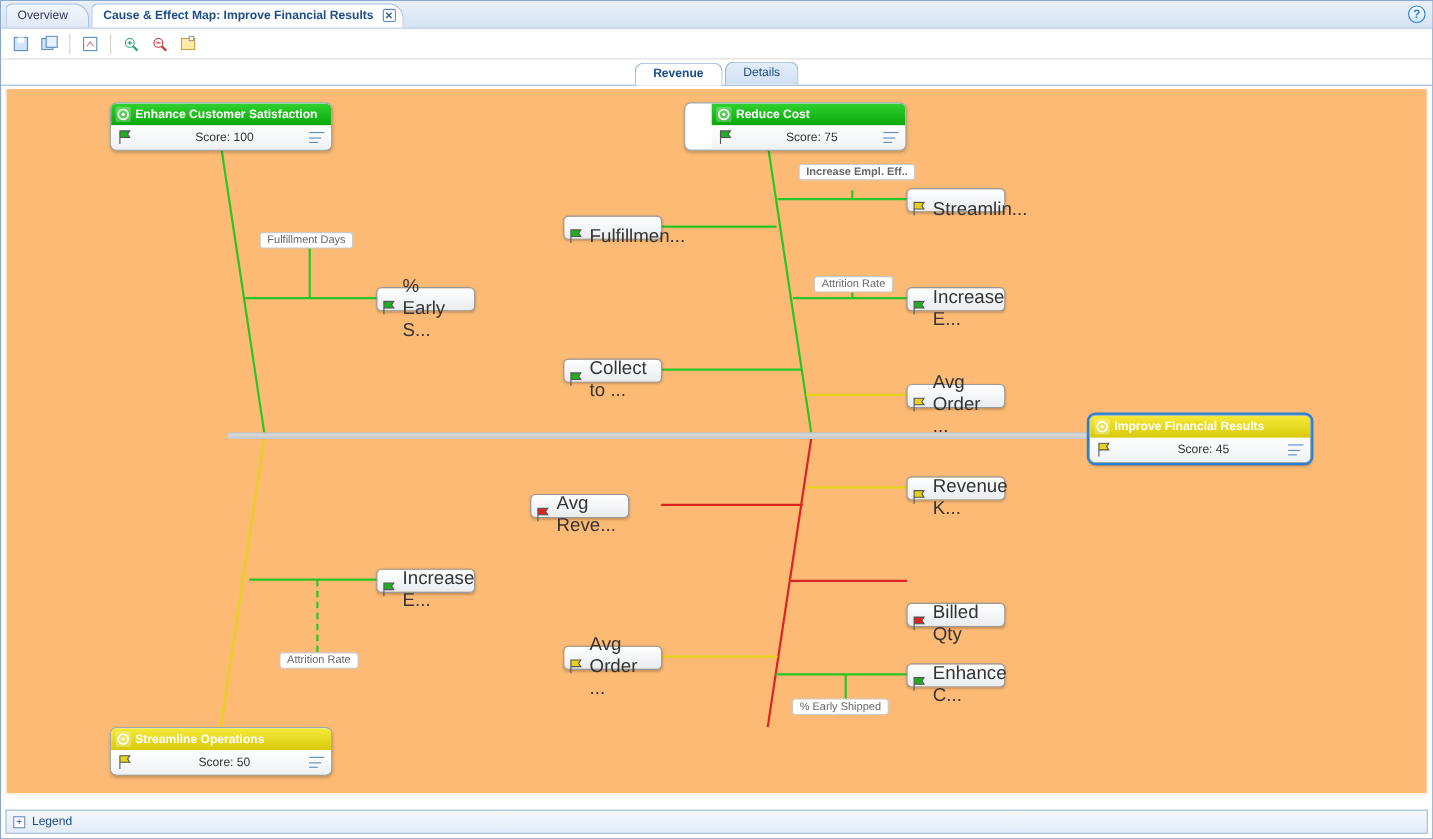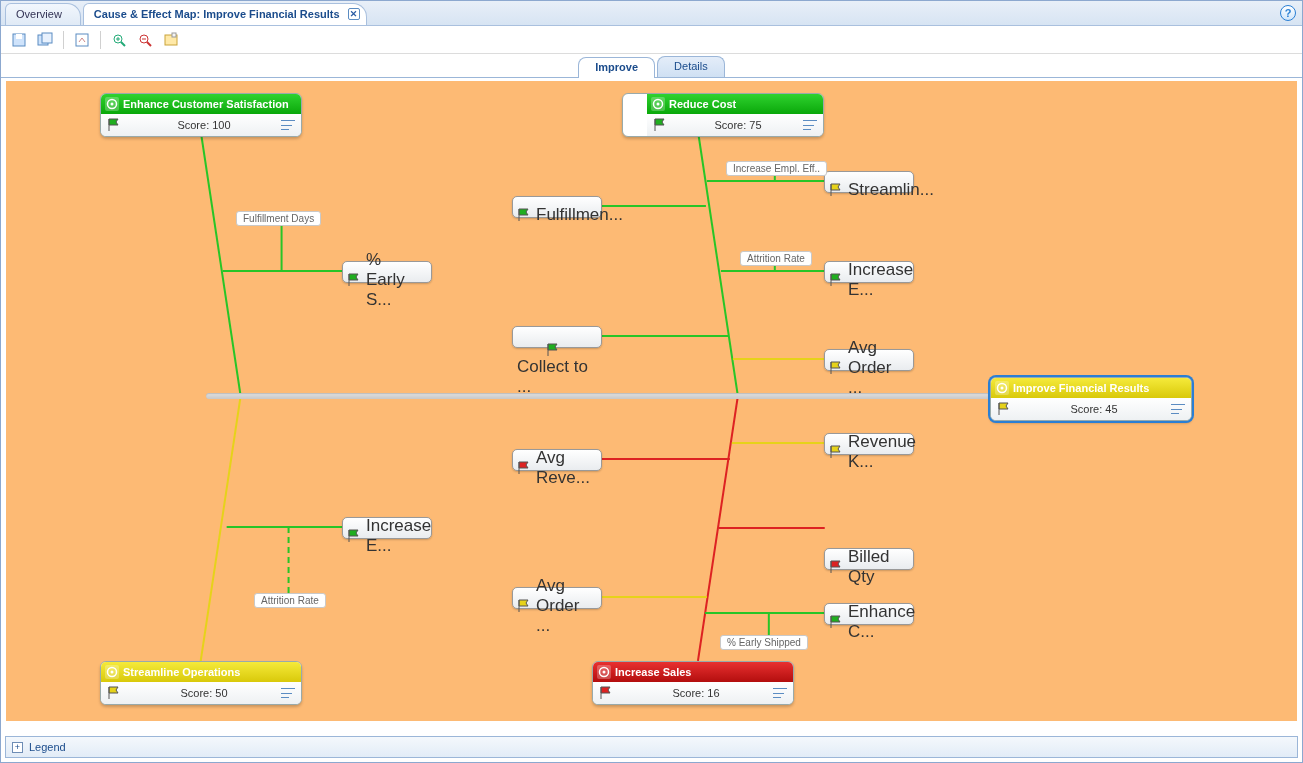--- a/index.html
+++ b/index.html
@@ -142,21 +142,21 @@
       </div>
     <div class="tool-btn">
       <svg width="16" height="16">
           <rect x="2" y="3" width="12" height="10" fill="#ffe9a8" stroke="#caa43a"></rect>
           <rect x="9" y="1" width="4" height="4" fill="#f5f5f5" stroke="#999"></rect>
         </svg>
     </div>
   </div>
 
   <div class="content-tabs">
-    <div class="ctab active"><span>Improve</span></div>
+    <div class="ctab active"><span>Revenue</span></div>
     <div class="ctab"><span>Details</span></div>
   </div>
 
   <div class="canvas-wrap">
     <div class="canvas">
 
       <svg class="links" viewBox="0 0 1293 640" preserveAspectRatio="none">
 
         <path d="M195 50 L235 315" stroke="#27c527" stroke-width="2" fill="none"></path>
 
@@ -266,43 +266,20 @@
             </span>
           <span class="score">Score: 50</span>
           <span class="menu">
               <span></span>
               <span></span>
               <span></span>
             </span>
         </div>
       </div>
 
-      <div class="card" style="left:586px; top:580px;">
-        <div class="card-head hd-red">
-          <span class="gear">
-              <svg width="14" height="14">
-                <use href="#gear"></use>
-              </svg>
-            </span>
-          <span>Increase Sales</span>
-        </div>
-        <div class="card-body">
-          <span class="flag">
-              <svg class="flag-svg flag-red" width="14" height="14">
-                <use href="#flag"></use>
-              </svg>
-            </span>
-          <span class="score">Score: 16</span>
-          <span class="menu">
-              <span></span>
-              <span></span>
-              <span></span>
-            </span>
-        </div>
-      </div>
 
       <div class="card focus" style="left:984px; top:296px;">
         <div class="card-head hd-yellow">
           <span class="gear">
               <svg width="14" height="14">
                 <use href="#gear"></use>
               </svg>
             </span>
           <span>Improve Financial Results</span>
         </div>
@@ -330,21 +307,21 @@
         <span>% Early S...</span>
       </div>
       <div class="pill w90" style="left:506px; top:115px;">
         <span class="flag">
             <svg class="flag-svg flag-green" width="14" height="14">
               <use href="#flag"></use>
             </svg>
           </span>
         <span>Fulfillmen...</span>
       </div>
-      <div class="pill w90" style="left:506px; top:245px;flex-direction:column;">
+      <div class="pill w90" style="left:506px; top:245px;">
         <span class="flag">
             <svg class="flag-svg flag-green" width="14" height="14">
               <use href="#flag"></use>
             </svg>
           </span>
         <span>Collect to ...</span>
       </div>
       <div class="pill w90" style="left:818px; top:90px;">
         <span class="flag">
             <svg class="flag-svg flag-yellow" width="14" height="14">
@@ -372,21 +349,21 @@
 
       <div class="pill w90" style="left:336px; top:436px;">
         <span class="flag">
             <svg class="flag-svg flag-green" width="14" height="14">
               <use href="#flag"></use>
             </svg>
           </span>
         <span>Increase E...</span>
       </div>
 
-      <div class="pill w90" style="left:506px; top:368px;">
+      <div class="pill w90" style="left:476px; top:368px;">
         <span class="flag">
             <svg class="flag-svg flag-red" width="14" height="14">
               <use href="#flag"></use>
             </svg>
           </span>
         <span>Avg Reve...</span>
       </div>
       <div class="pill w90" style="left:506px; top:506px;">
         <span class="flag">
             <svg class="flag-svg flag-yellow" width="14" height="14">
@@ -414,21 +391,21 @@
       <div class="pill w90" style="left:818px; top:522px;">
         <span class="flag">
             <svg class="flag-svg flag-green" width="14" height="14">
               <use href="#flag"></use>
             </svg>
           </span>
         <span>Enhance C...</span>
       </div>
 
       <div class="bubble" style="left:230px; top:130px;">Fulfillment Days</div>
-      <div class="bubble" style="left:720px; top:80px;">Increase Empl. Eff..</div>
+      <div class="bubble" style="left:720px; top:68px;font-weight:bold;">Increase Empl. Eff..</div>
       <div class="bubble" style="left:734px; top:170px;">Attrition Rate</div>
       <div class="bubble" style="left:248px; top:512px;">Attrition Rate</div>
       <div class="bubble" style="left:714px; top:554px;">% Early Shipped</div>
 
     </div>
   </div>
 
   <div class="legend">
     <span class="plus">+</span>
     <span>Legend</span>

